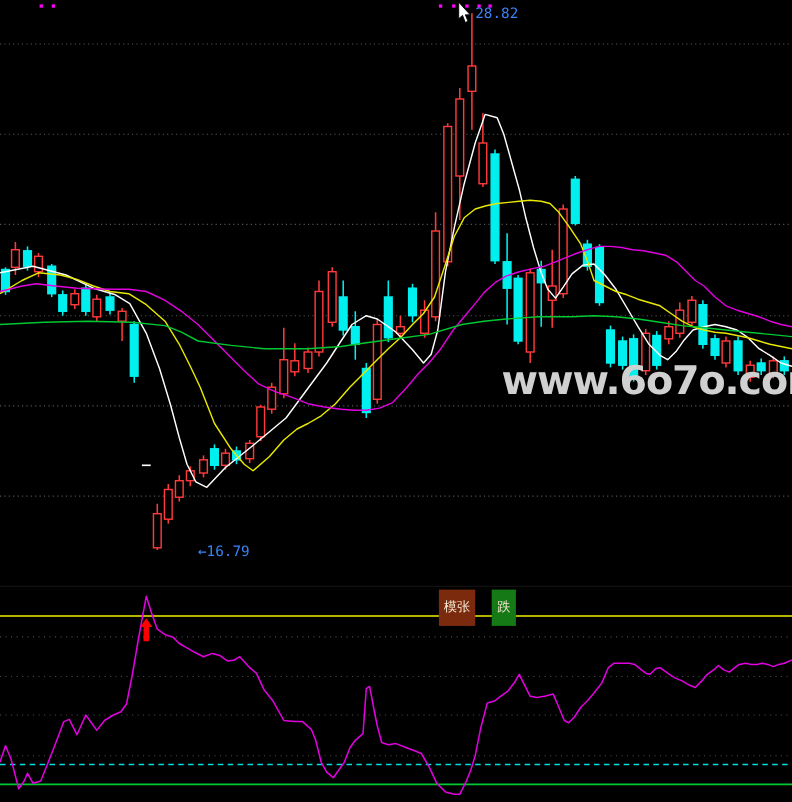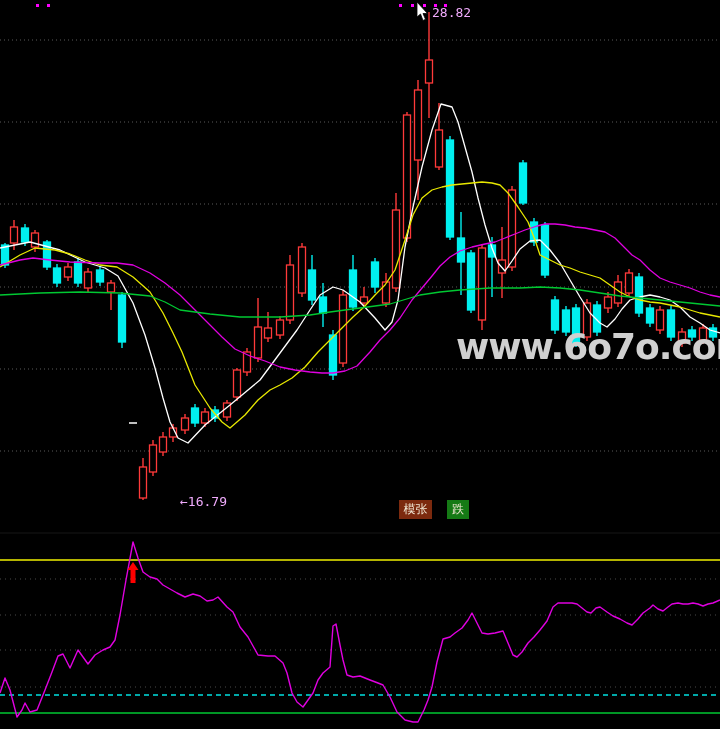--- a/index.html
+++ b/index.html
@@ -1,27 +1,27 @@
 <!DOCTYPE html>
 <html><head>
 <meta charset="utf-8">
 <style>
   html,body{margin:0;padding:0;background:#000;}
   #app{position:relative;width:720px;height:729px;background:#000;overflow:hidden;
        font-family:"DejaVu Sans",sans-serif;}
   #chart-svg{position:absolute;left:0;top:0;}
-  .price-label{position:absolute;color:#f0abfc;font:13px "DejaVu Sans Mono",monospace;
+  .price-label{position:absolute;color:#3b82f6;font:13px "DejaVu Sans Mono",monospace;
                white-space:nowrap;}
   #high-label{left:432px;top:5px;}
   #low-label{left:140px;top:494px;margin-left:40px;}
   .watermark{position:absolute;left:456px;top:326px;font-size:36px;font-weight:bold;
              letter-spacing:-1px;color:#d0d0d0;font-family:"DejaVu Sans",sans-serif;}
-  .chip{position:absolute;top:500px;height:19px;display:flex;align-items:center;
+  .chip{position:absolute;top:536px;height:33px;display:flex;align-items:center;
         justify-content:center;color:#f0e6d2;font-size:12px;line-height:19px;
-        font-family:Liberation Sans, sans-serif;cursor:pointer;}
+        font-family:Liberation Mono, monospace;cursor:pointer;}
   #chip-up{left:399px;width:33px;background:#7c2a0e;}
   #chip-down{left:447px;width:22px;background:#157a15;}
 </style>
 </head>
 <body>
 
 <div id="app">
   <svg id="chart-svg" width="720" height="729">
       <line x1="0" y1="40" x2="720" y2="40" stroke="#5a5a5a" stroke-width="1" stroke-dasharray="1 3"></line>
       <line x1="0" y1="122" x2="720" y2="122" stroke="#5a5a5a" stroke-width="1" stroke-dasharray="1 3"></line>

